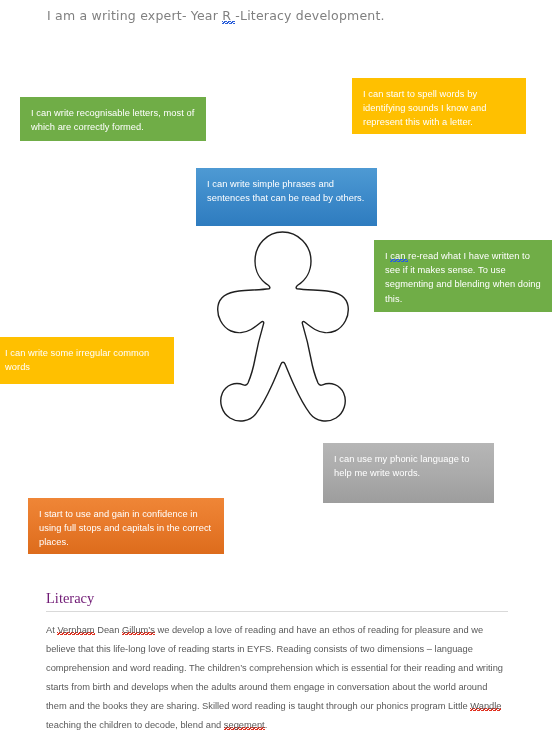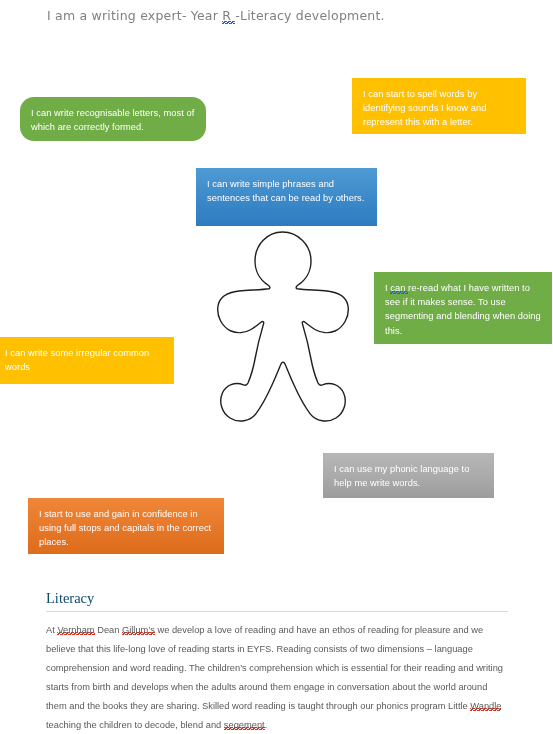--- a/index.html
+++ b/index.html
@@ -59,37 +59,35 @@
     letter-spacing: .05px;
   }
 
   #box-spell {
     left: 352px; top: 78px; width: 174px; height: 56px;
     background: #FFC000;
   }
   #box-letters {
     left: 20px; top: 97px; width: 186px; height: 44px;
     background: #70AD47;
-    border-radius: 14px;
   }
   #box-phrases {
     left: 196px; top: 168px; width: 181px; height: 58px;
     background: linear-gradient(180deg, #4e9ad3 0%, #3f8ccb 45%, #2e7cbf 100%);
   }
   #box-reread {
     left: 374px; top: 240px; width: 178px; height: 72px;
     background: #70AD47;
-    margin-top: 32px;
   }
   #box-irregular {
     left: -6px; top: 337px; width: 180px; height: 47px;
     background: #FFC000;
   }
   #box-phonic {
-    left: 323px; top: 453px; width: 171px; height: 45px;
+    left: 323px; top: 443px; width: 171px; height: 60px;
     background: linear-gradient(180deg, #b6b6b6 0%, #ababab 50%, #9d9d9d 100%);
   }
   #box-fullstops {
     left: 28px; top: 498px; width: 196px; height: 56px;
     background: linear-gradient(180deg, #ef8637 0%, #e87a2b 45%, #dd6c1c 100%);
   }
 
   
   #figure-wrap {
     position: absolute;
@@ -103,21 +101,21 @@
   
   #literacy-section {
     position: absolute;
     left: 46px;
     top: 590px;
     width: 462px;
   }
   #literacy-heading {
     font-family: "Liberation Serif", serif;
     font-size: 14.5px;
-    color: #0c4a6e;
+    color: #701a75;
     padding-bottom: 4px;
   }
   #literacy-rule {
     height: 1px;
     background: #d9d9d9;
     margin-bottom: 9px;
   }
   #literacy-body {
     font-family: "Liberation Sans", sans-serif;
     font-size: 9.3px;

